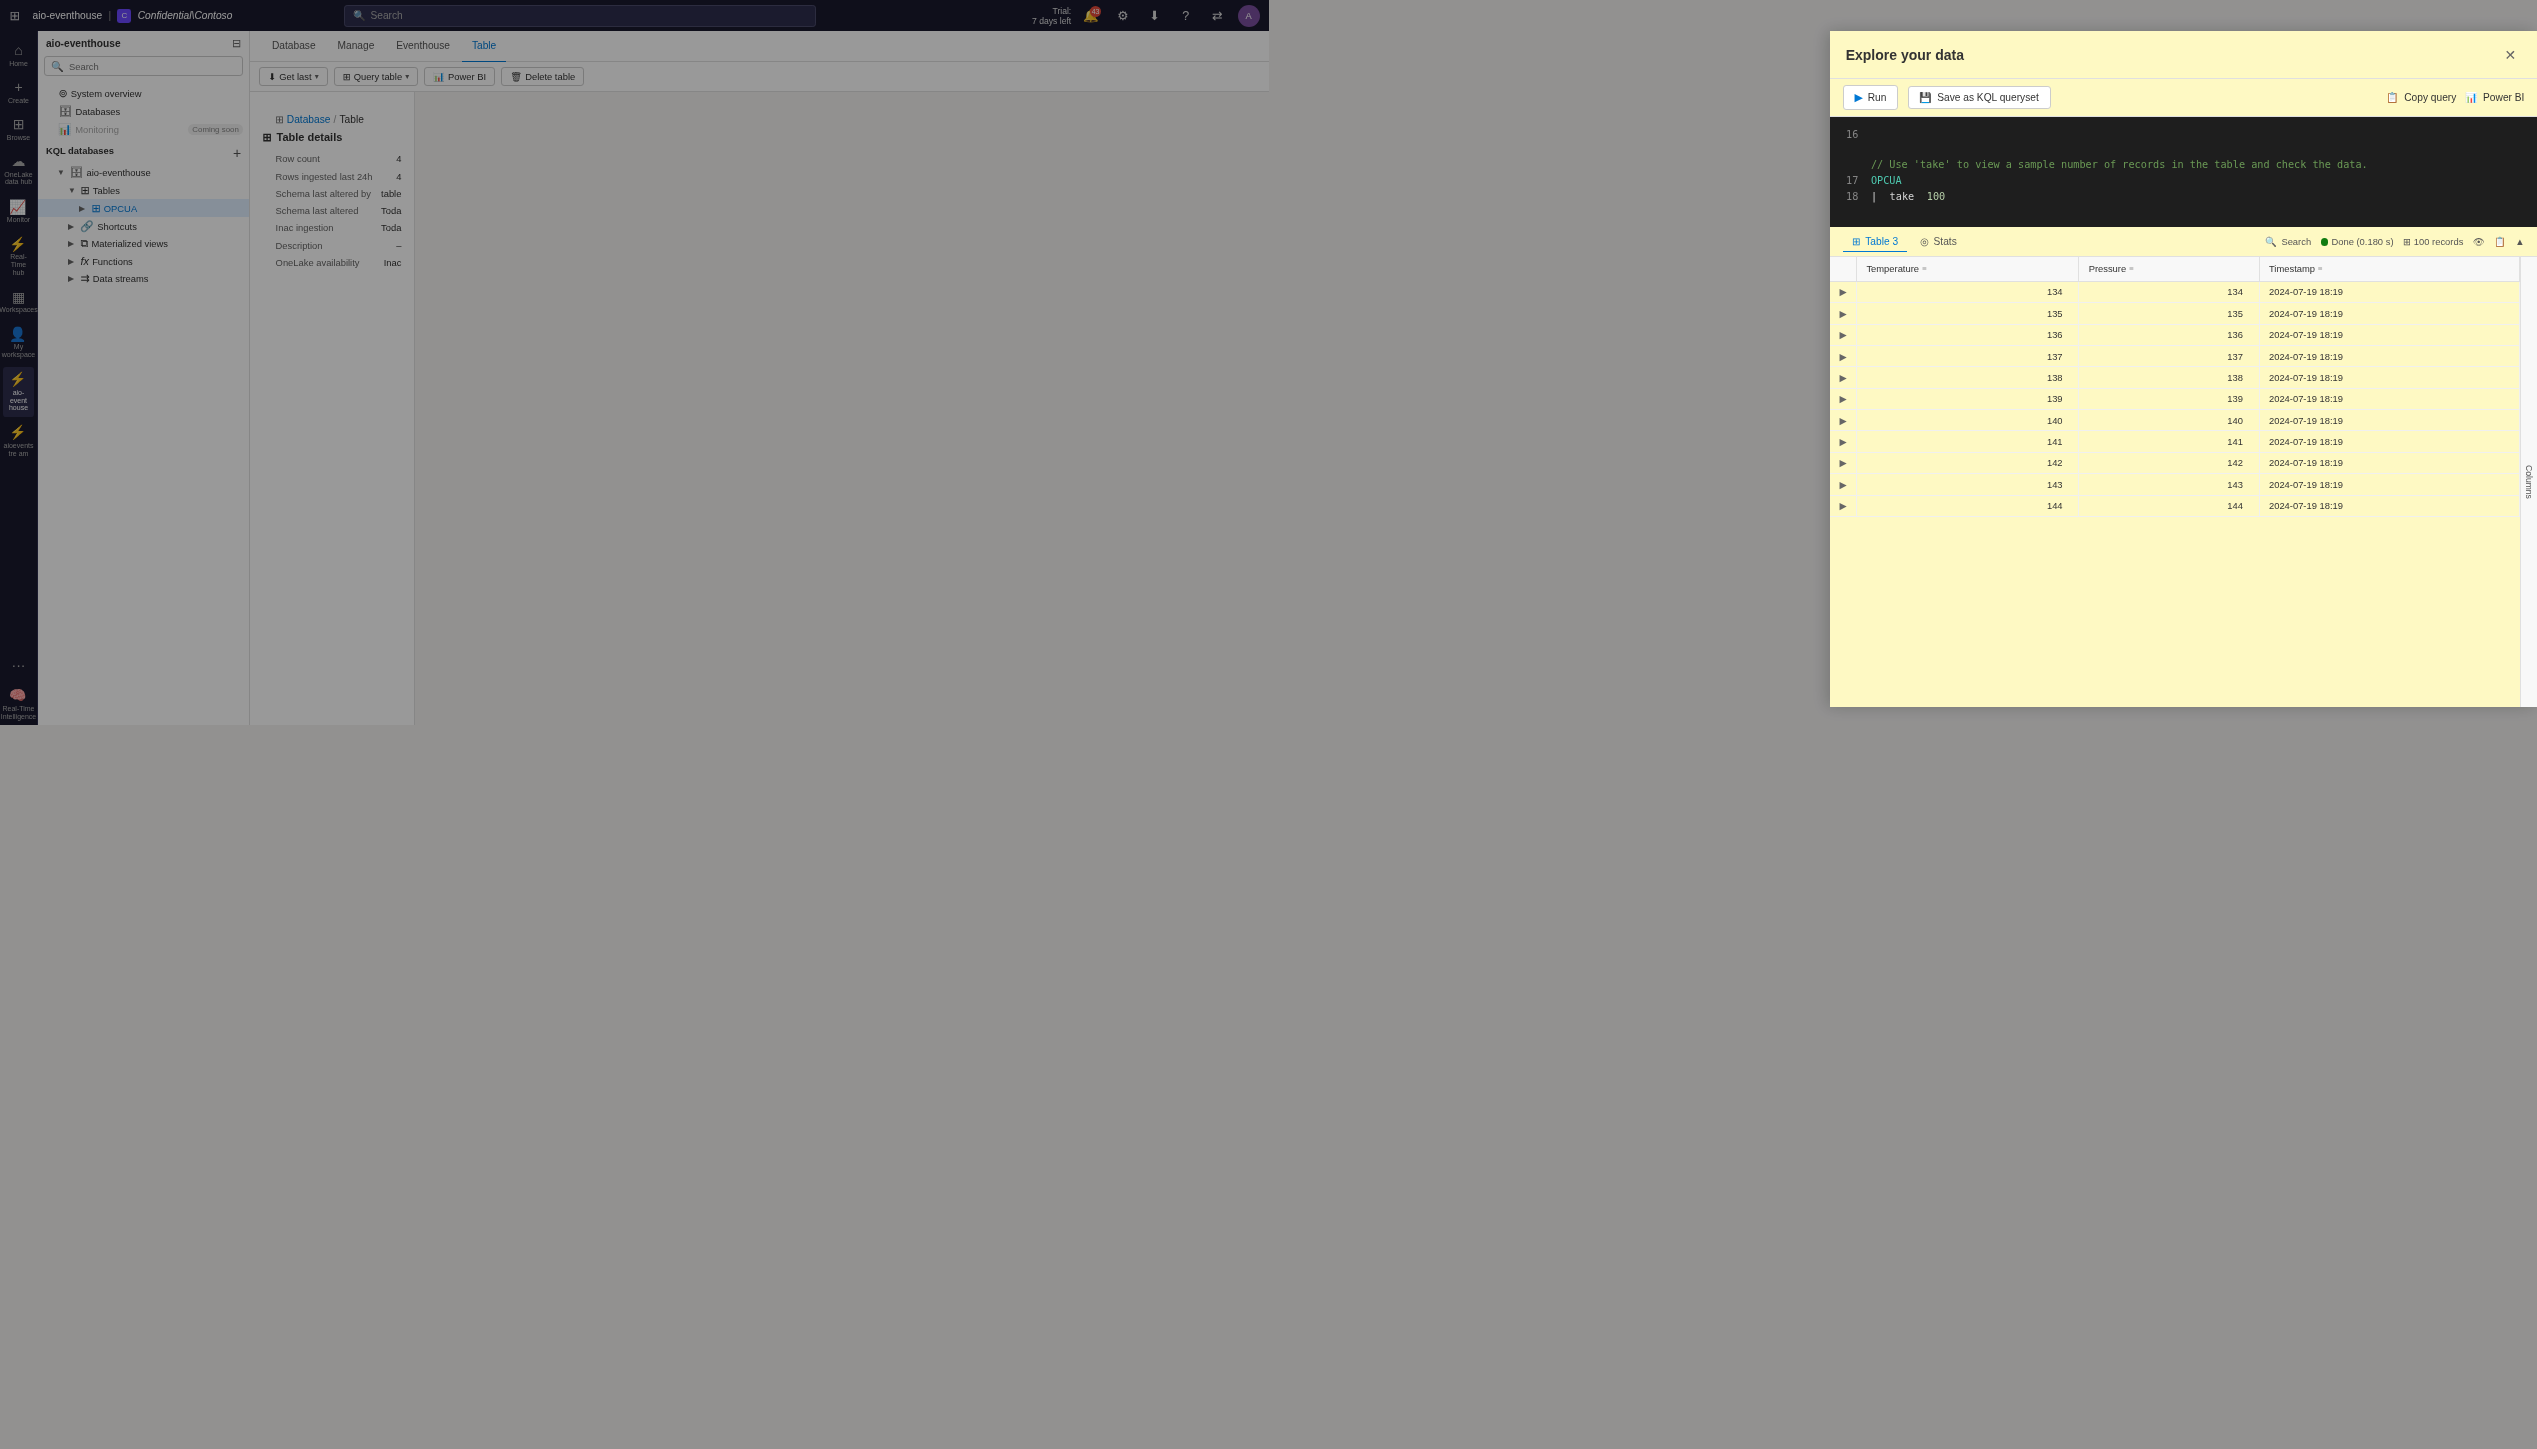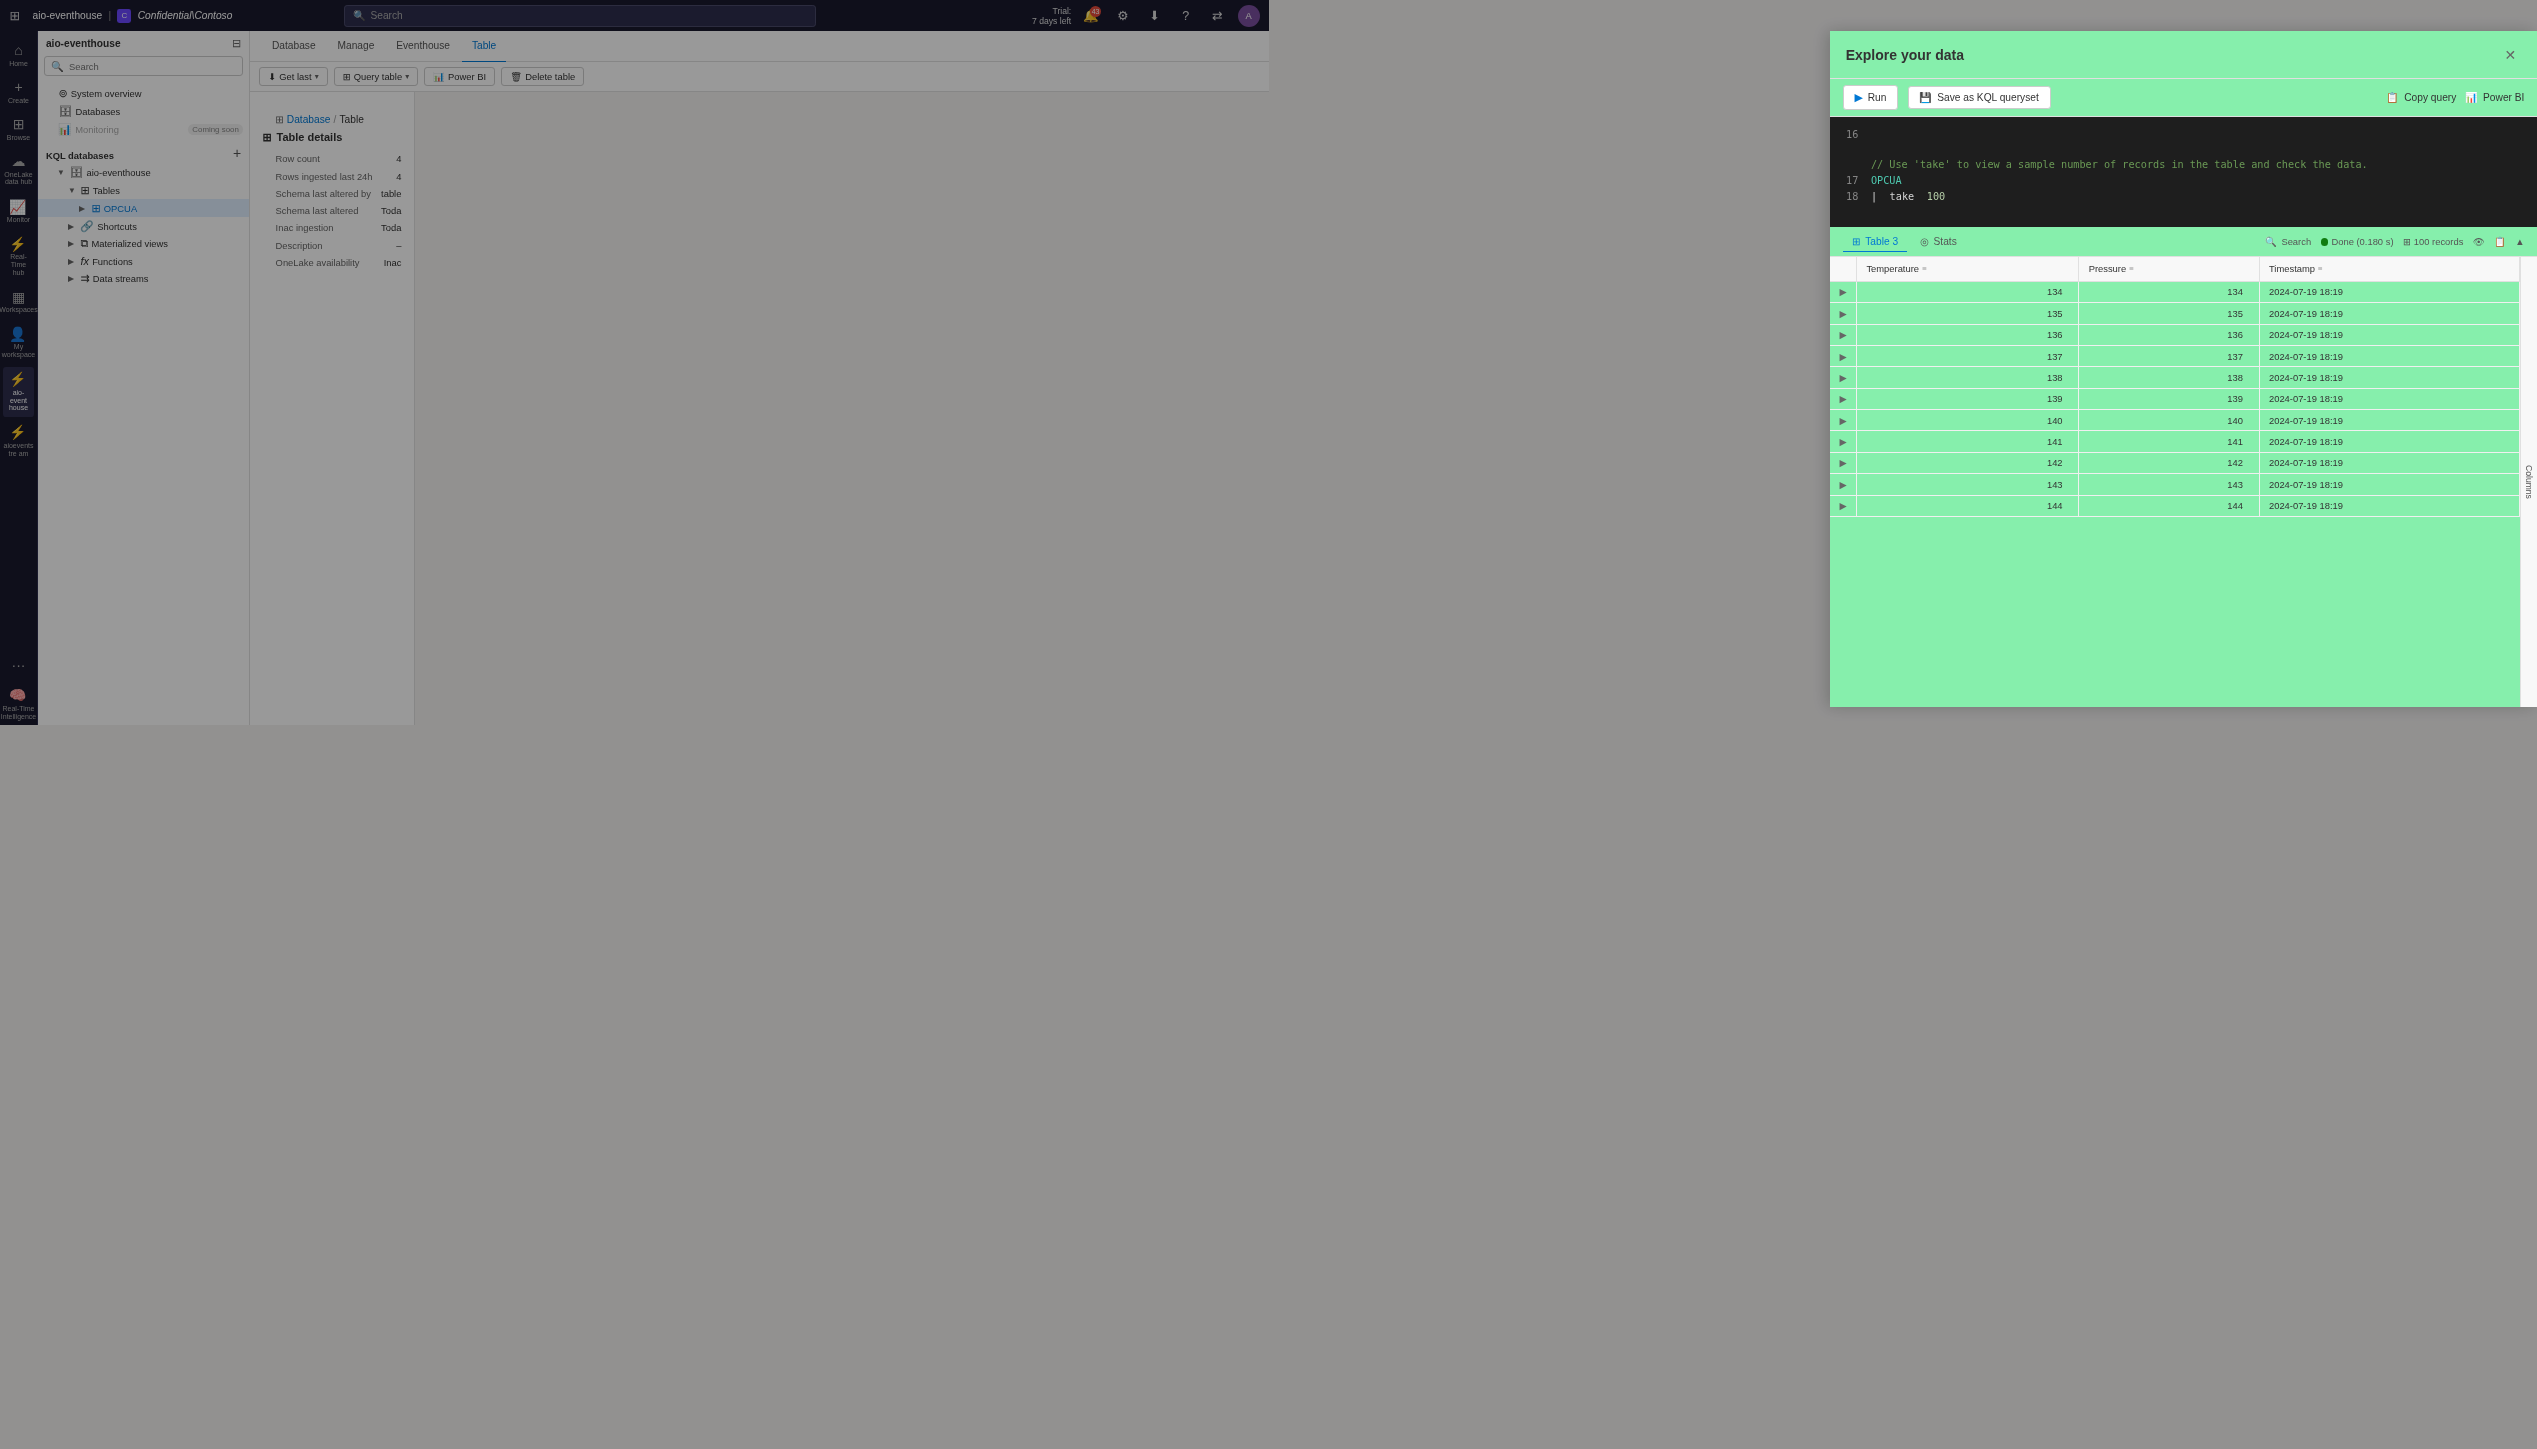--- a/index.html
+++ b/index.html
@@ -110,21 +110,21 @@
     .schema-section { margin-top: 12.6px; }
     .column-item { padding: 4.7px 0; font-size: 9.4px; color: #333; border-bottom: 0.8px solid #f0f0f0; }
 
     
     .modal-overlay {
       position: fixed; top: 0; left: 0; right: 0; bottom: 0;
       background: rgba(0,0,0,0.4); z-index: 100; display: flex; align-items: flex-start; justify-content: flex-end;
       padding-top: 31px;
     }
     .modal {
-      background: #86efac; width: 707px; height: 676px;
+      background: #fef9c3; width: 707px; height: 676px;
       display: flex; flex-direction: column; box-shadow: -3.1px 0 15.7px rgba(0,0,0,0.2);
     }
     .modal-header {
       display: flex; align-items: center; justify-content: space-between;
       padding: 12.6px 15.7px; border-bottom: 0.8px solid #e0e0e0;
     }
     .modal-title { font-size: 14px; font-weight: 600; color: #333; }
     .modal-close { width: 22px; height: 22px; display: flex; align-items: center; justify-content: center; cursor: pointer; color: #666; font-size: 14px; border-radius: 3.1px; }
 
     .modal-toolbar {
@@ -307,21 +307,21 @@
         <span class="item-icon">🗄</span>
         <span class="item-label">Databases</span>
       </div>
       <div class="tree-item">
         <span class="chevron"></span>
         <span class="item-icon" style="color:#aaa;">📊</span>
         <span class="item-label" style="color:#aaa;">Monitoring</span>
         <span class="coming-soon">Coming soon</span>
       </div>
 
-      <div style="display:flex; align-items:flex-end; justify-content:space-between; padding: 6.3px 7.9px 3.1px;">
+      <div style="display:flex; align-items:flex-start; justify-content:space-between; padding: 6.3px 7.9px 3.1px;">
         <span style="font-weight:600; font-size:9.4px; color:#333;">KQL databases</span>
         <span style="cursor:pointer; color:#555; font-size:14px;">+</span>
       </div>
 
       <div class="tree-item indent-1">
         <span class="chevron">▼</span>
         <span class="item-icon">🗄</span>
         <span class="item-label">aio-eventhouse</span>
       </div>
 

